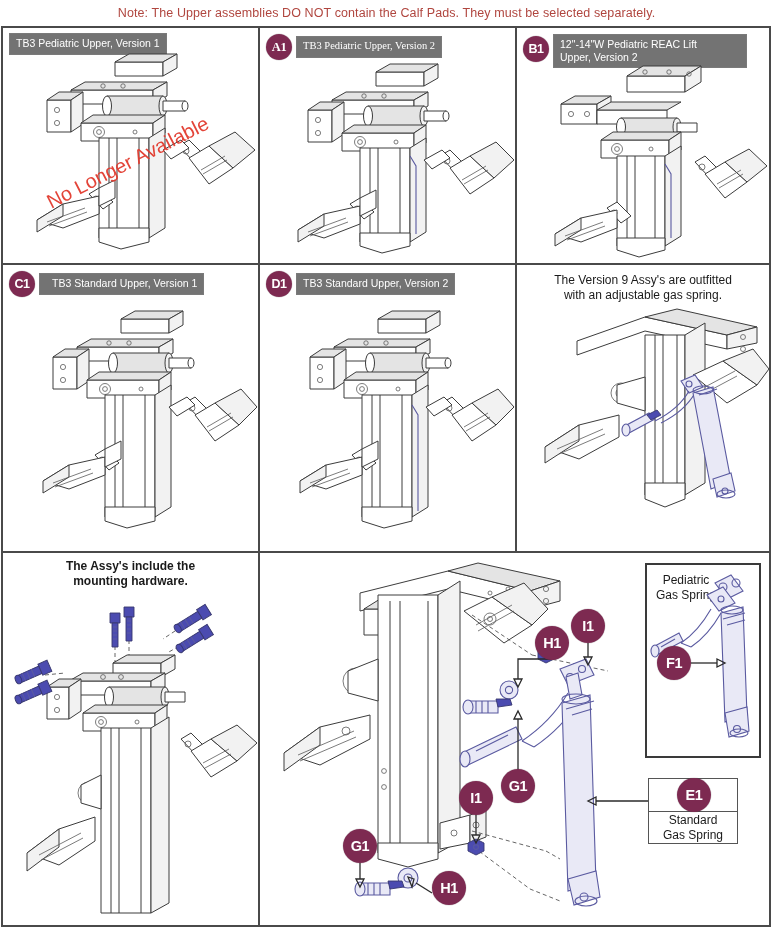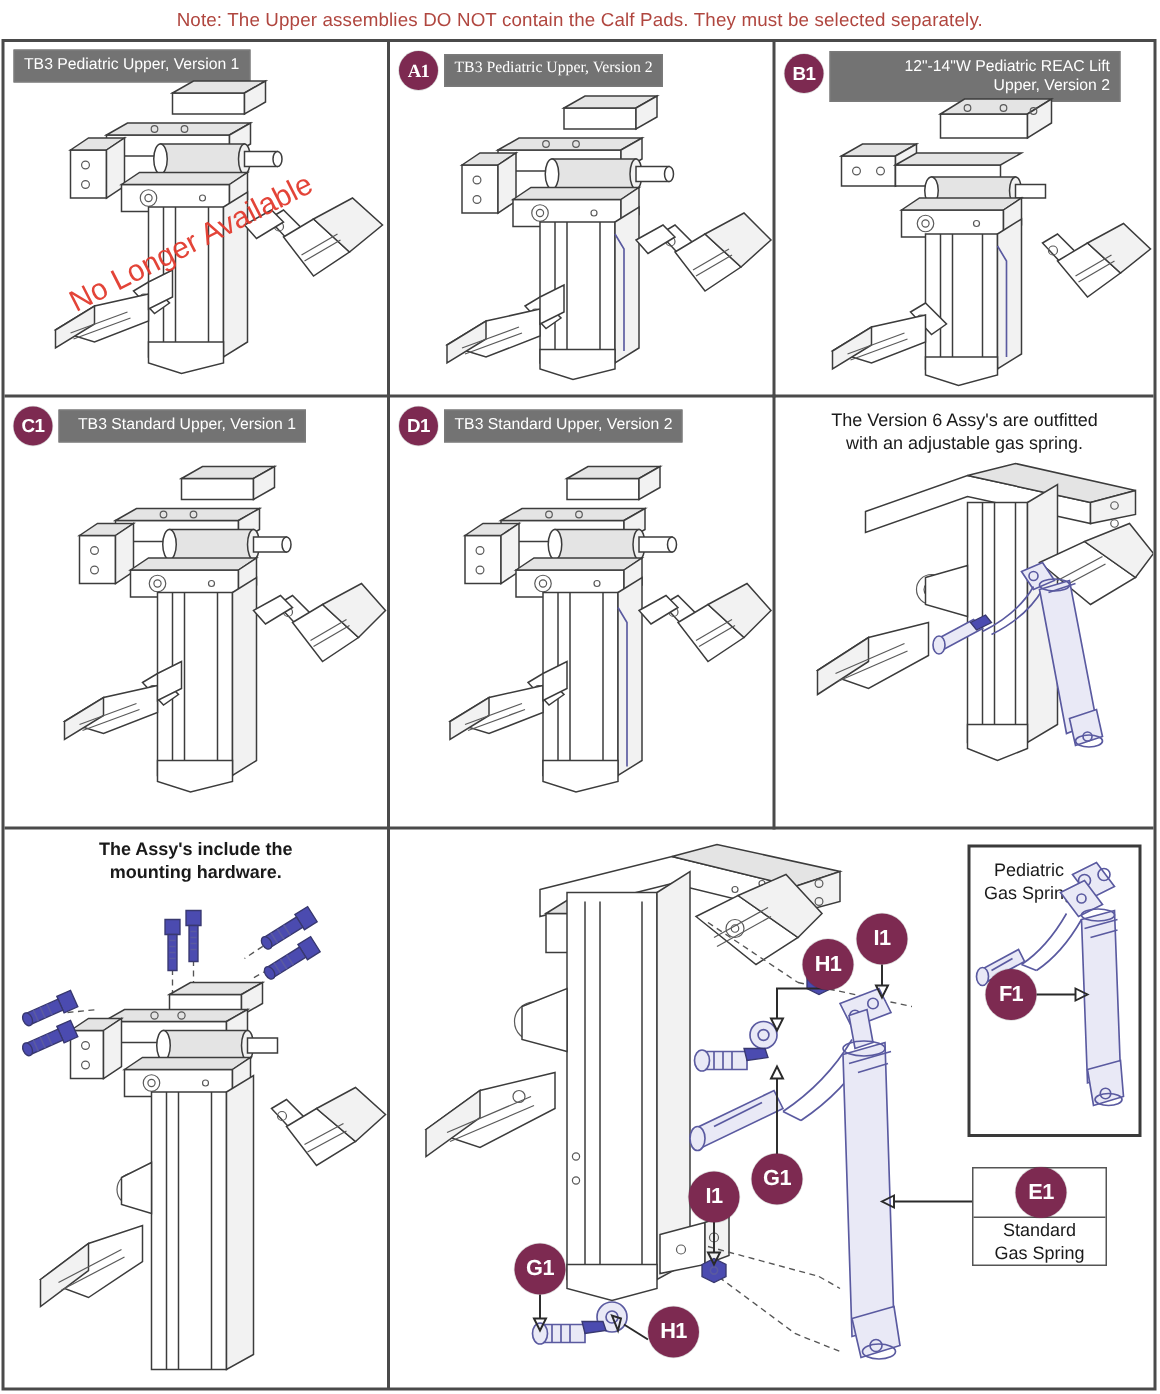--- a/index.html
+++ b/index.html
@@ -216,21 +216,21 @@
             <path class="fillg" d="M38 202 L64 186 L64 198 L38 214 Z"></path>
             <path class="ln2" d="M48 204 L86 190"></path>
             <path class="ln2" d="M50 208 L88 194"></path>
             <path class="fillw" d="M100 170 L116 162 L116 180 L100 188 Z"></path>
           </g>
           <path class="pl" d="M150 128 L156 138 L156 206"></path>
         </g>
       </svg>
     </div>
 
-    <div class="panel" style="left:514px;top:0;width:252px;height:235px;text-align:right;">
+    <div class="panel" style="left:514px;top:0;width:252px;height:235px;">
       <div class="badge sm" style="left:6px;top:8px;">B1</div>
       <div class="lblbox" style="left:36px;top:6px;width:180px;">12"-14"W Pediatric REAC Lift
 Upper, Version 2</div>
 
       <svg width="252" height="235" viewBox="0 0 252 235" style="position:absolute;left:0;top:0;">
         <g>
           <path class="fillw" d="M110 48 L168 48 L168 64 L110 64 Z"></path>
           <path class="fillgg" d="M110 48 L126 38 L184 38 L168 48 Z"></path>
           <path class="fillg" d="M168 48 L184 38 L184 54 L168 64 Z"></path>
           <circle class="ln2" cx="128" cy="44" r="2.2"></circle>
@@ -385,21 +385,21 @@
             <path class="ln2" d="M50 218 L88 204"></path>
             <path class="ln2" d="M52 222 L90 208"></path>
             <path class="fillw" d="M102 184 L118 176 L118 194 L102 202 Z"></path>
           </g>
           <path class="pl" d="M152 140 L158 150 L158 246"></path>
         </g>
       </svg>
     </div>
 
     <div class="panel" style="left:514px;top:237px;width:252px;height:286px;">
-      <div class="capt" style="left:0;top:8px;">The Version 6 Assy's are outfitted
+      <div class="capt" style="left:0;top:8px;">The Version 9 Assy's are outfitted
 with an adjustable gas spring.</div>
 
       <svg width="252" height="286" viewBox="0 0 252 286" style="position:absolute;left:0;top:0;">
         <g>
 
           <path class="fillw" d="M60 76 L128 52 L210 70 L210 84 L128 66 L60 90 Z"></path>
           <path class="fillgg" d="M128 52 L210 70 L240 62 L160 44 Z"></path>
           <path class="fillg" d="M210 70 L240 62 L240 78 L210 84 Z"></path>
           <circle class="ln2" cx="226" cy="72" r="2.5"></circle>
           <circle class="ln2" cx="226" cy="84" r="2.5"></circle>

